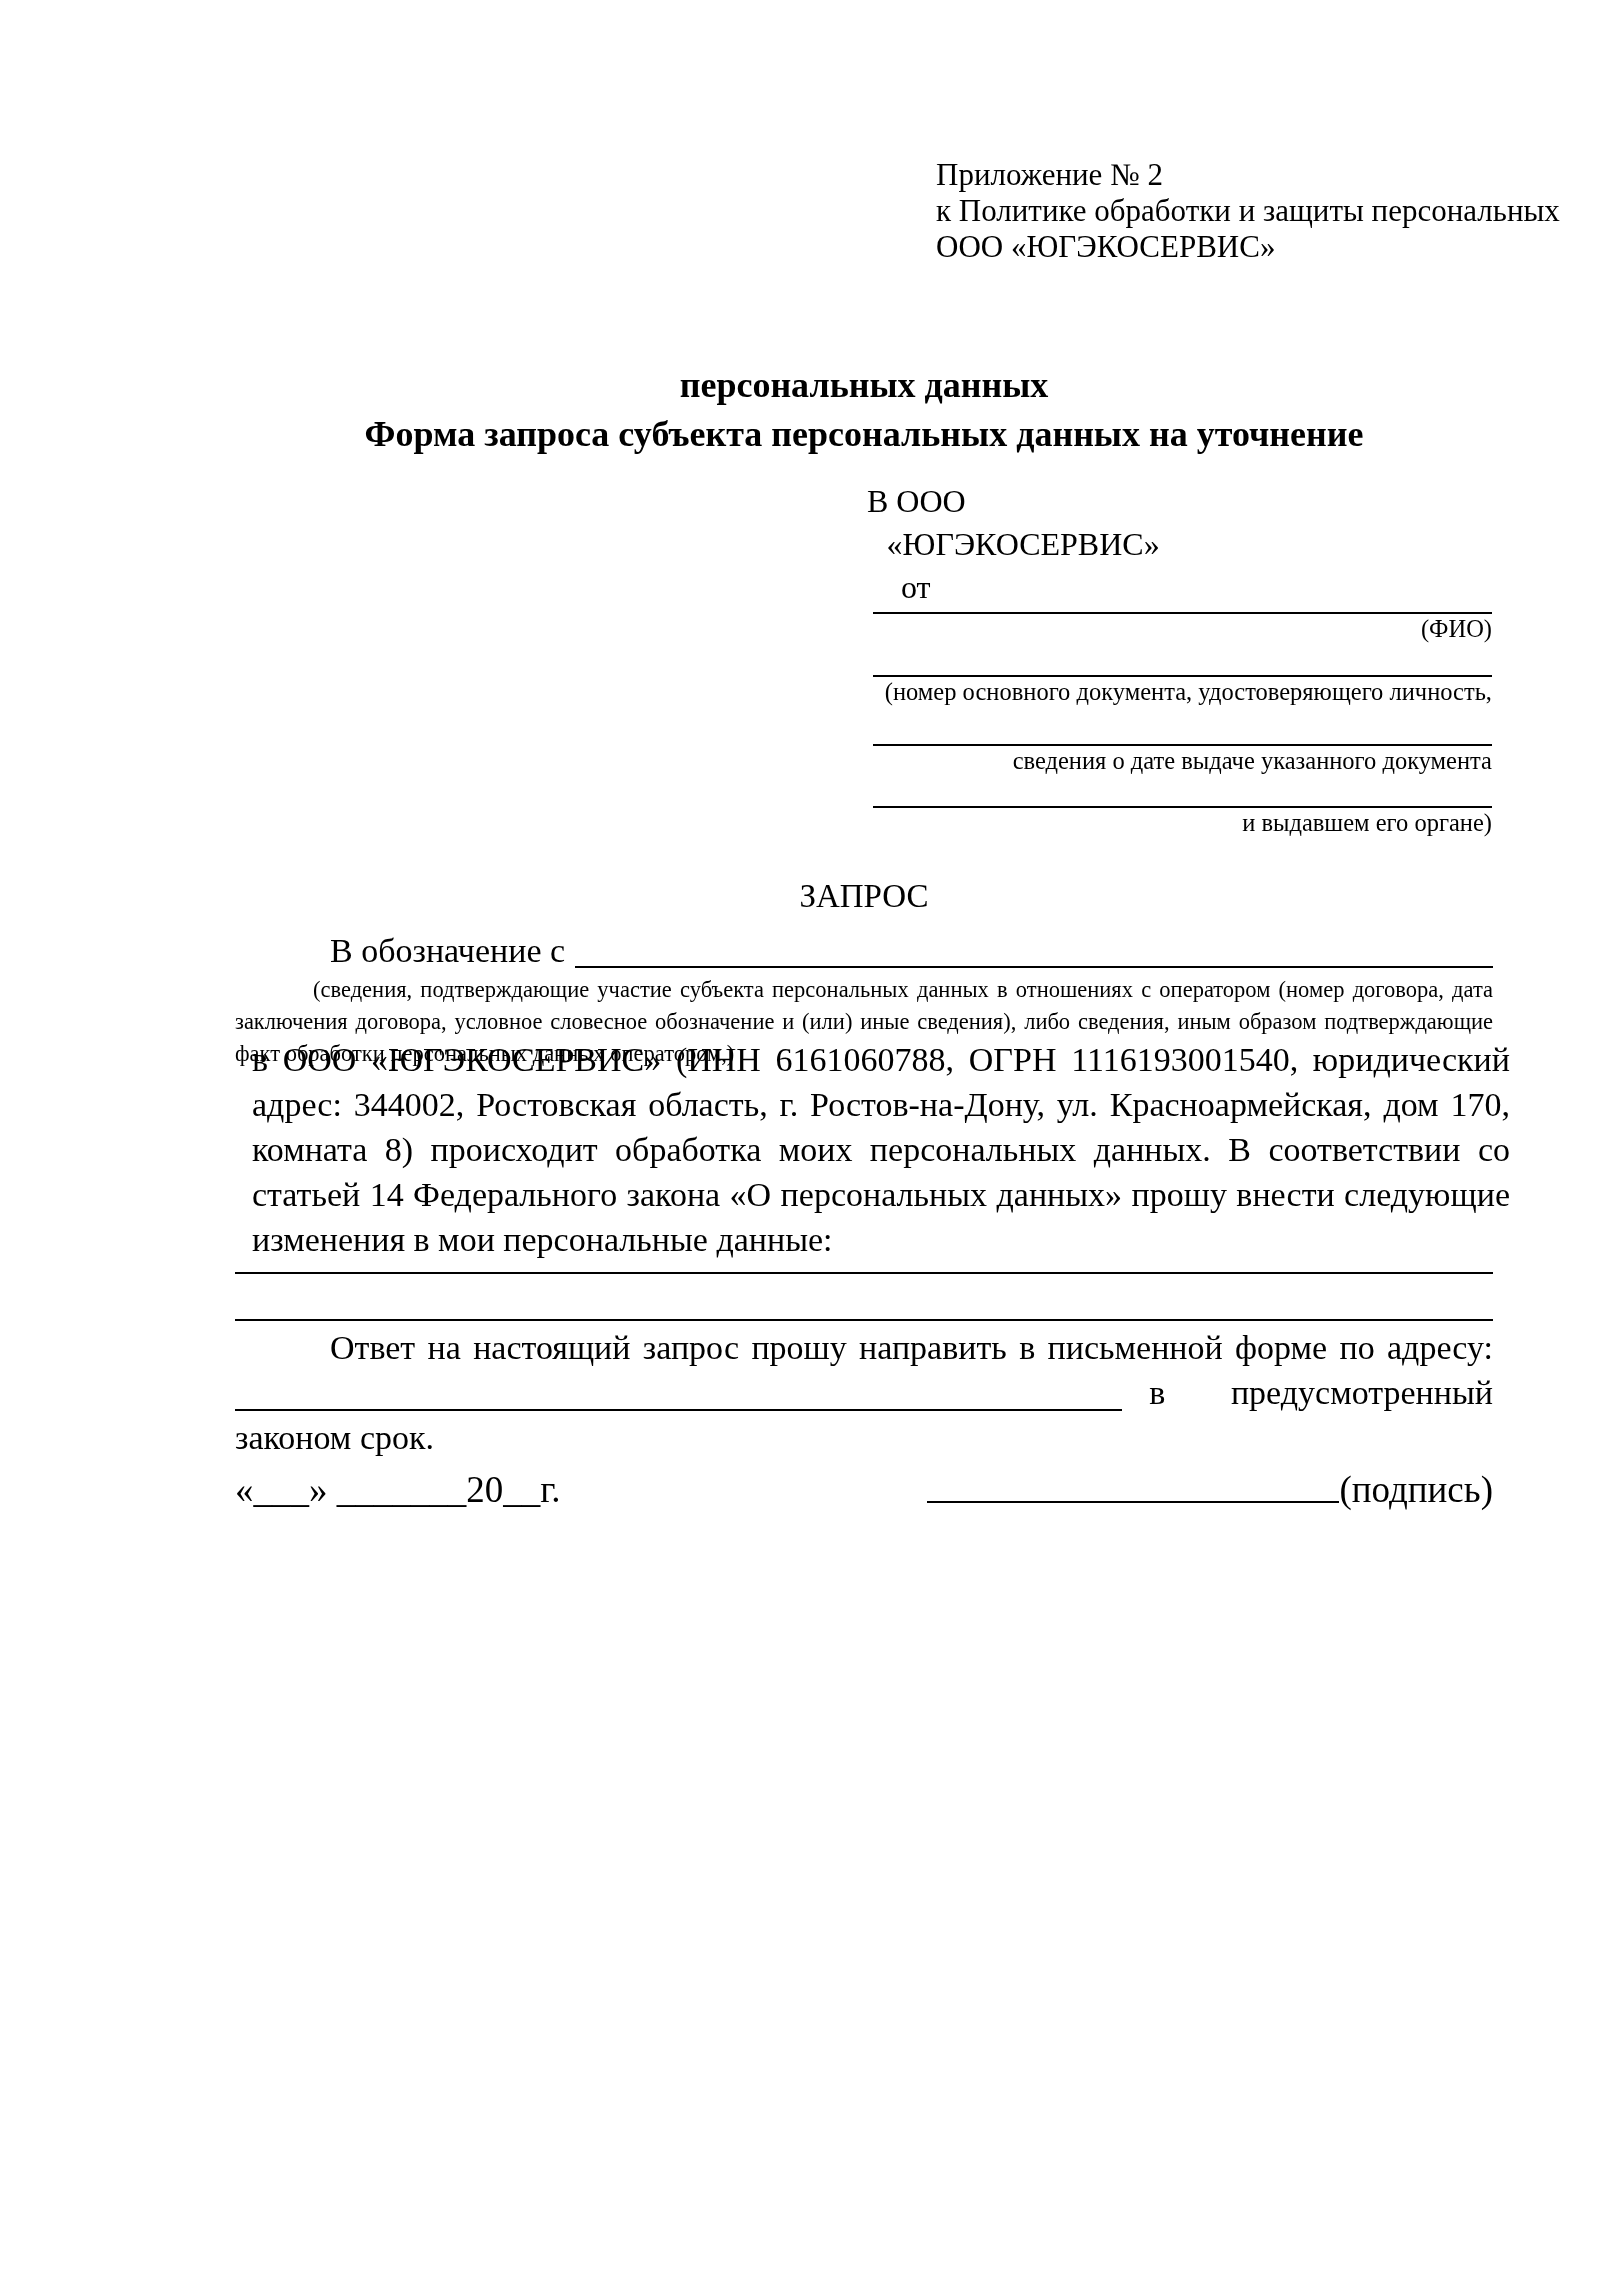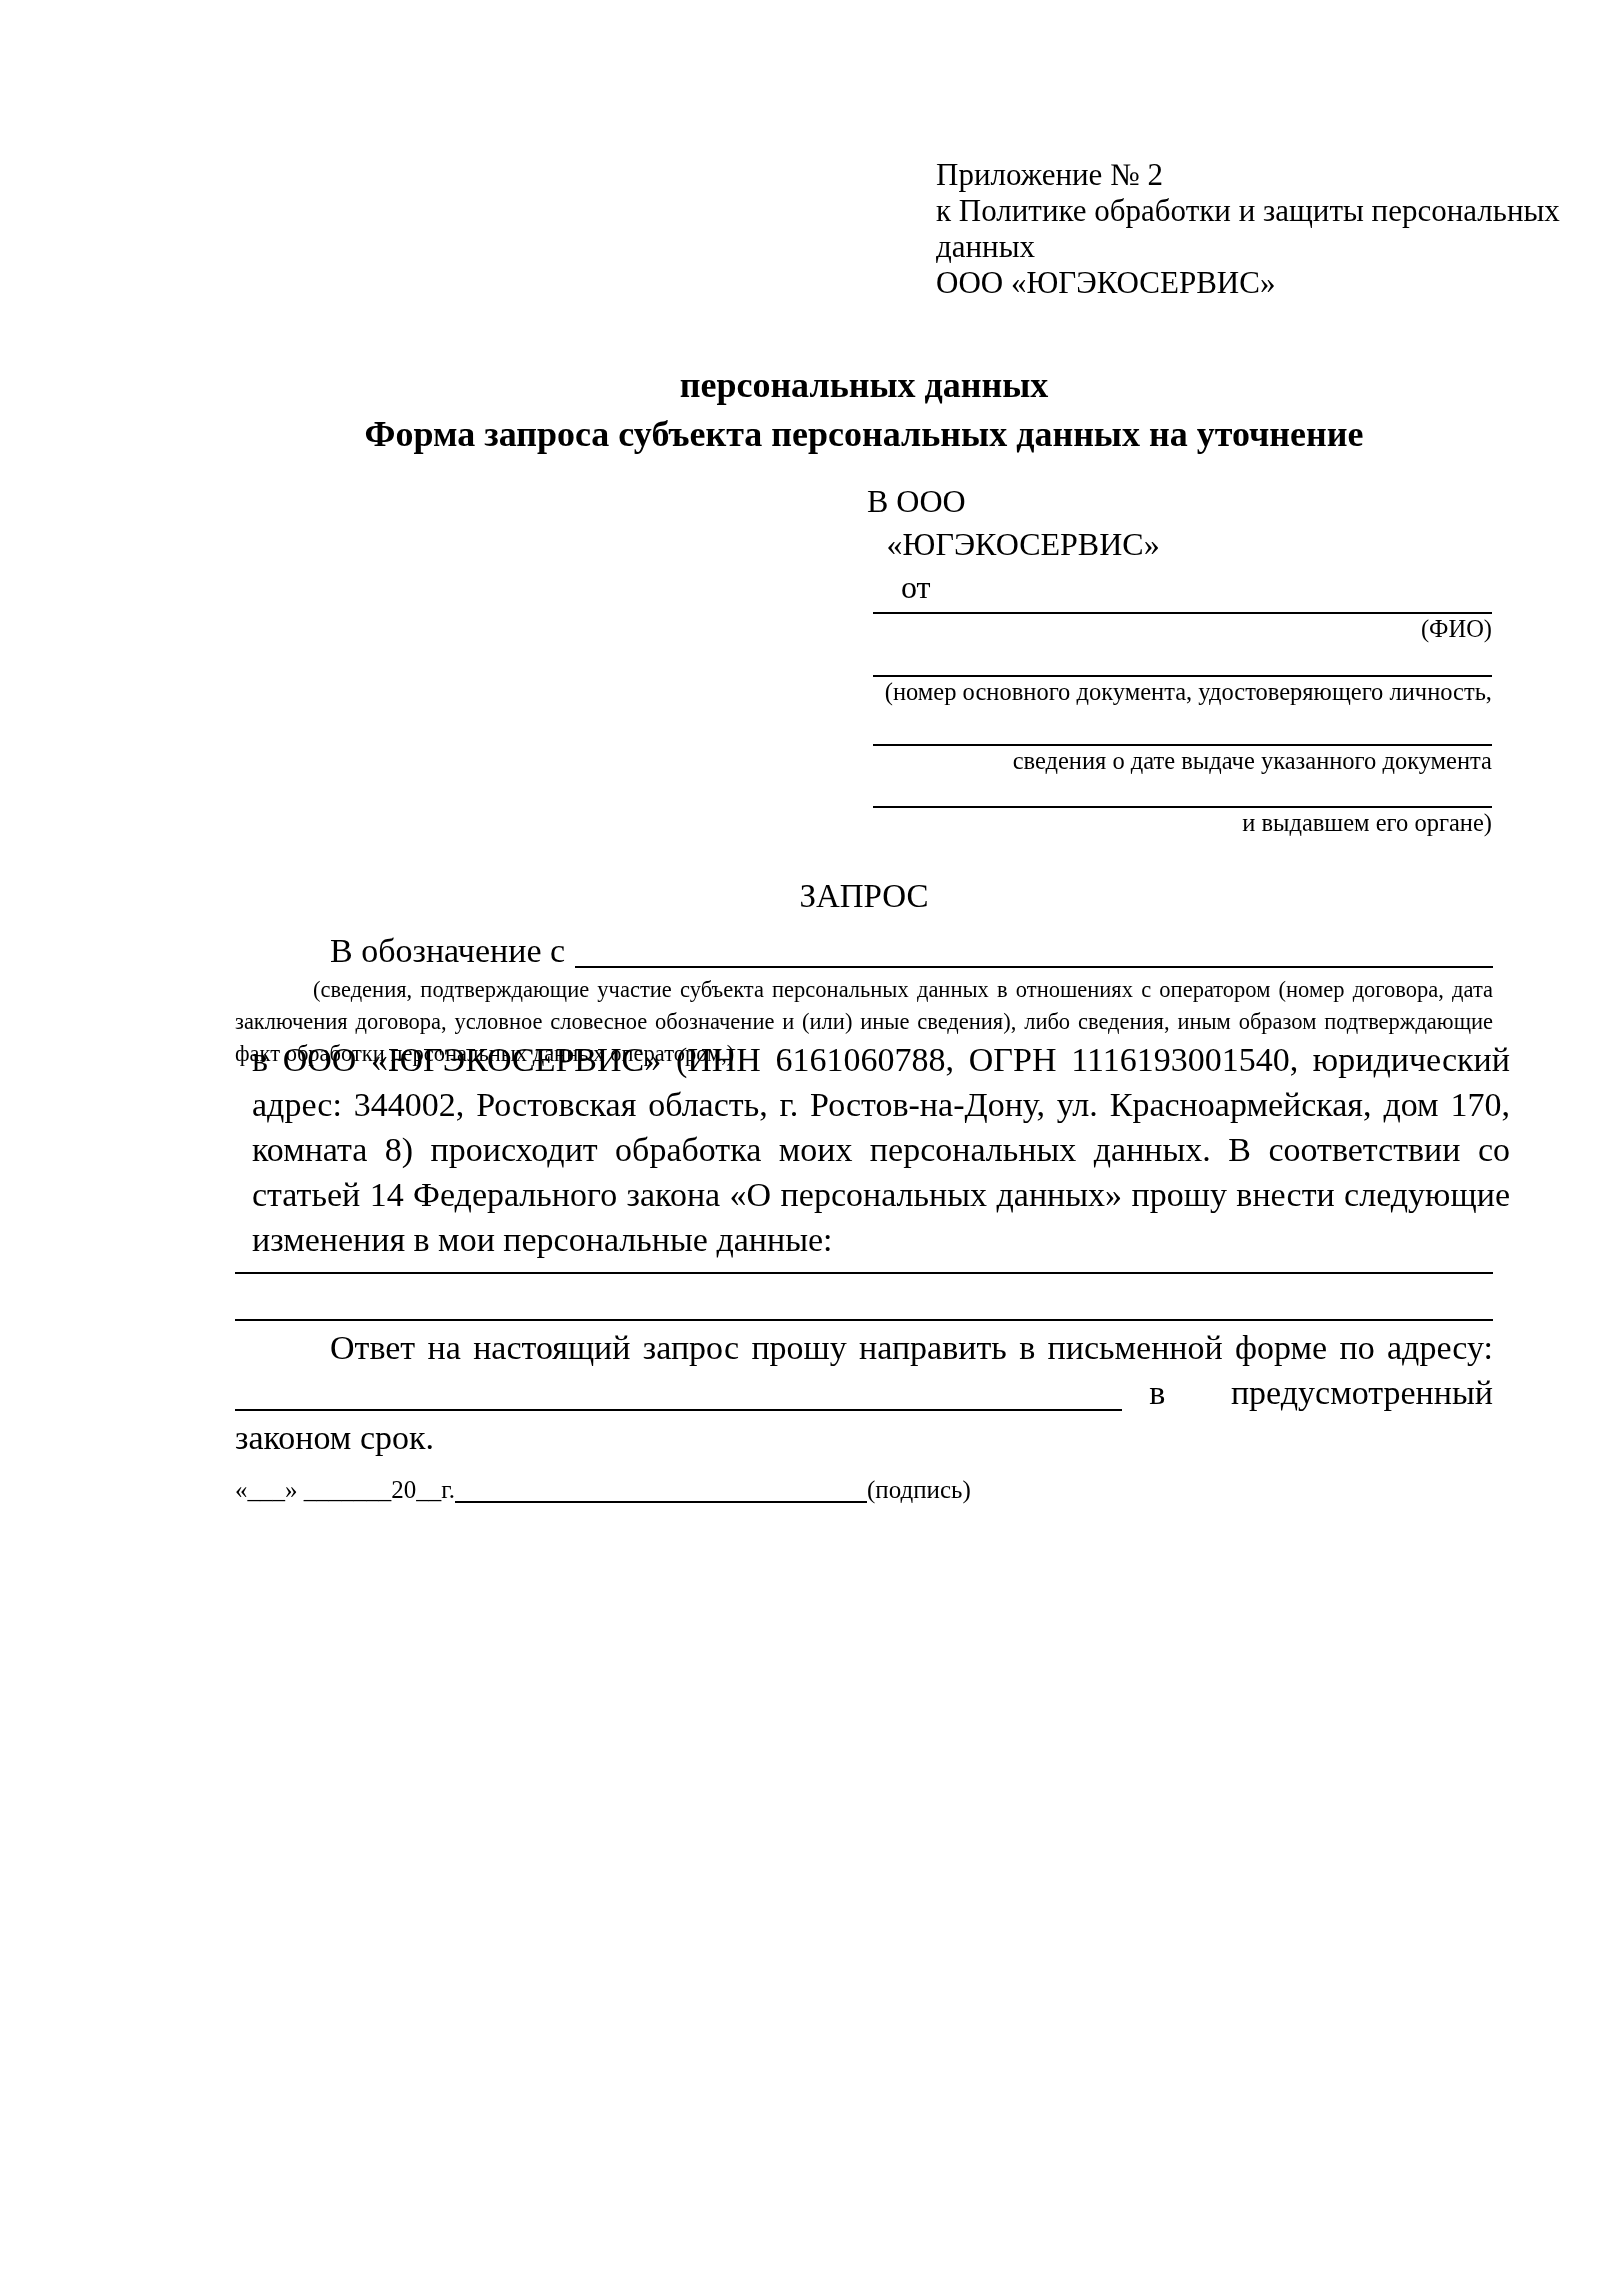--- a/index.html
+++ b/index.html
@@ -132,36 +132,35 @@
     font-size: 34px;
     line-height: 45px;
   }
 
   .footer-row {
     position: absolute;
     left: 235px;
     width: 1258px;
     top: 1468px;
     display: flex;
-    justify-content: flex-start;
-    font-size: 25px;
+    justify-content: space-between;
+    font-size: 37px;
     line-height: 43px;
   }
   .sig-group { display: flex; align-items: flex-end; }
   .sig-line { width: 412px; height: 0; border-bottom: 2.9px solid #000; margin-bottom: 7.8px; }
 </style>
 </head>
 <body>
 
 <div class="page">
 
   <div class="appendix">
     <div>Приложение № 2</div>
     <div>к Политике обработки и защиты персональных</div>
-    <div>данных</div>
     <div>ООО «ЮГЭКОСЕРВИС»</div>
   </div>
 
   <div class="doc-title">
     <div>персональных данных</div>
     <div>Форма запроса субъекта персональных данных на уточнение</div>
   </div>
 
   <div class="addressee">
     <div class="addr-line">В ООО</div>

